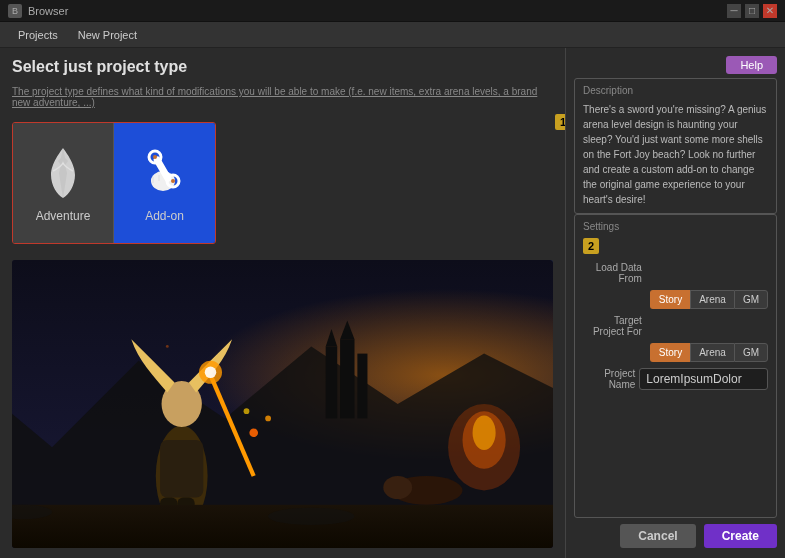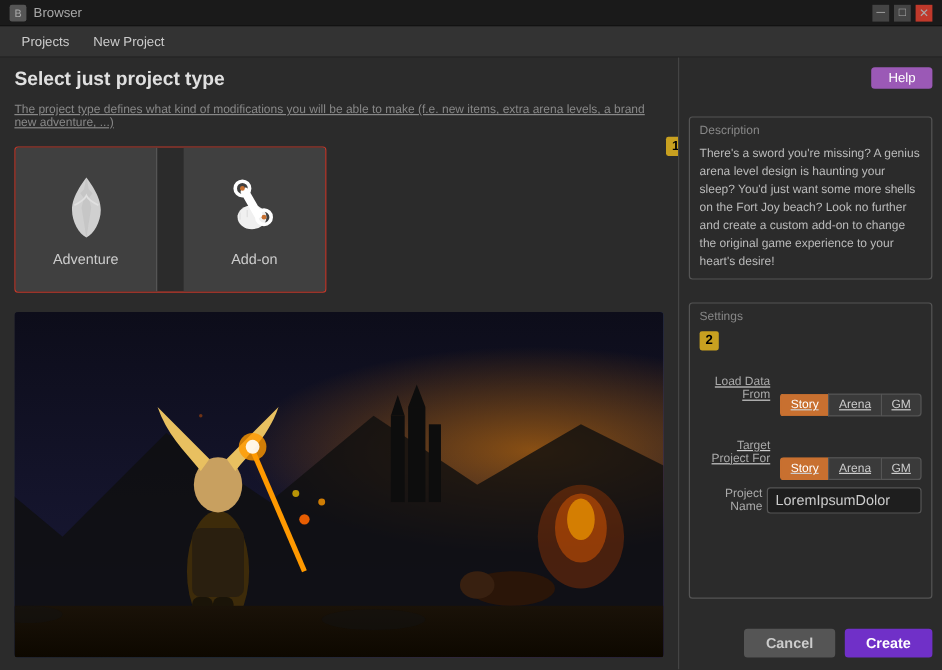--- a/index.html
+++ b/index.html
@@ -118,39 +118,38 @@
       width: 16px;
       height: 16px;
       display: flex;
       align-items: center;
       justify-content: center;
       border-radius: 2px;
       z-index: 10;
     }
 
     .project-type-btn {
-      width: 118px;
+      width: 101px;
       height: 120px;
       background: #404040;
       border: none;
       cursor: pointer;
       display: flex;
       flex-direction: column;
       align-items: center;
       justify-content: center;
       gap: 6px;
       color: #ccc;
       font-size: 12px;
       border-right: 1px solid #555;
       position: relative;
     }
     .project-type-btn:last-child { border-right: none; }
     .project-type-btn.selected {
-      background: #404040;
-      margin-left: 22px;
+      background: #1d4ed8;
     }
 
     .type-icon {
       width: 60px;
       height: 60px;
     }
 
     
     .image-preview {
       flex: 1;
@@ -174,21 +173,21 @@
     }
 
     
     .right-panel {
       width: 220px;
       background: #2b2b2b;
       border-left: 1px solid #444;
       display: flex;
       flex-direction: column;
       padding: 8px;
-      gap: 19px;
+      gap: 0;
     }
 
     .section-box {
       border: 1px solid #555;
       border-radius: 3px;
       padding: 6px 8px;
     }
     .section-label {
       font-size: 10px;
       color: #888;
@@ -218,24 +217,22 @@
       height: 16px;
       text-align: center;
       line-height: 16px;
       border-radius: 2px;
       margin-bottom: 8px;
     }
 
     
     .setting-row {
       display: flex;
-      align-items: center;
       margin-bottom: 6px;
       gap: 4px;
-      text-decoration: underline;
     }
     .setting-row-label {
       width: 82px;
       font-size: 10px;
       color: #aaa;
       text-align: right;
       padding-right: 4px;
     }
     .btn-group {
       display: flex;

